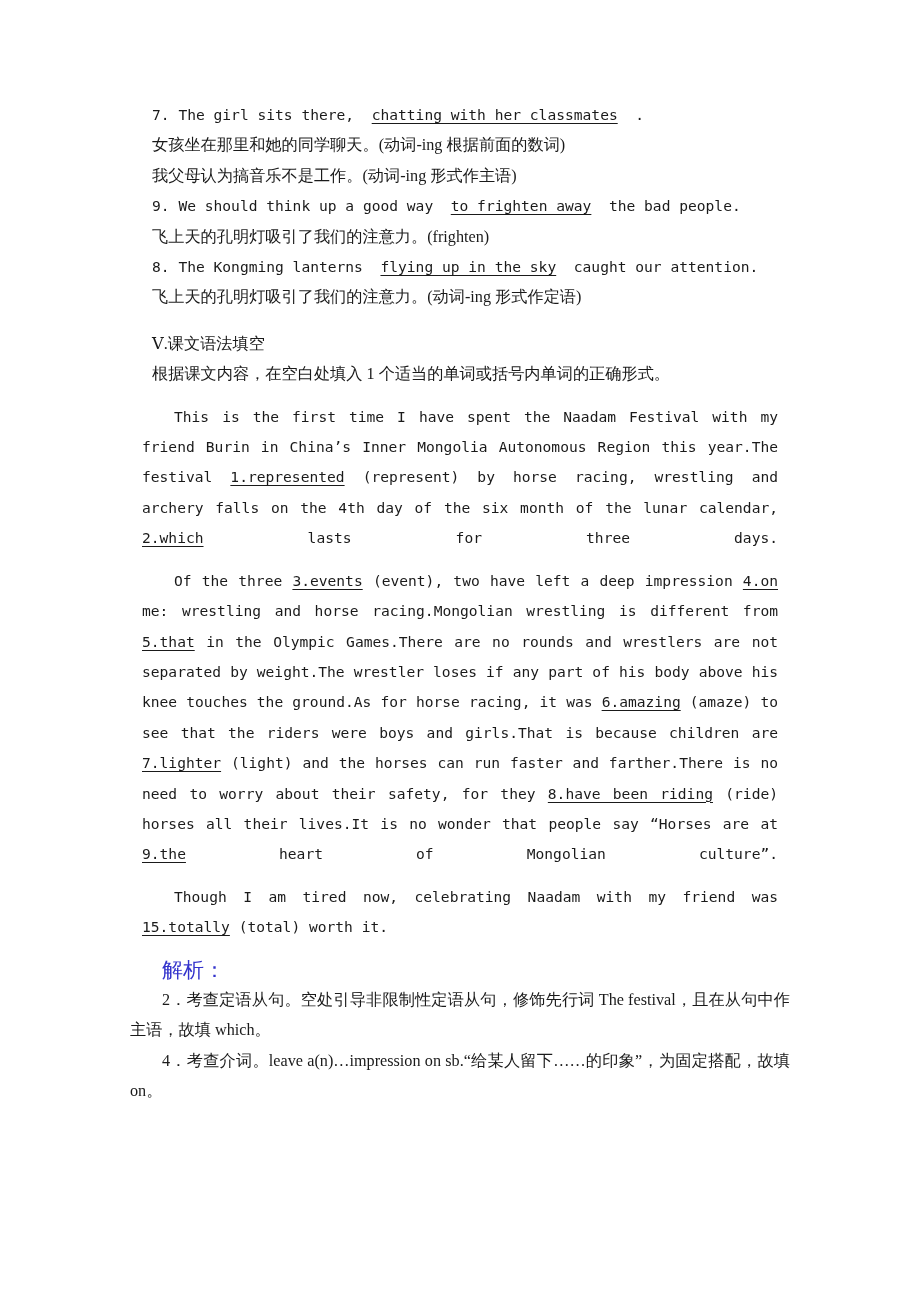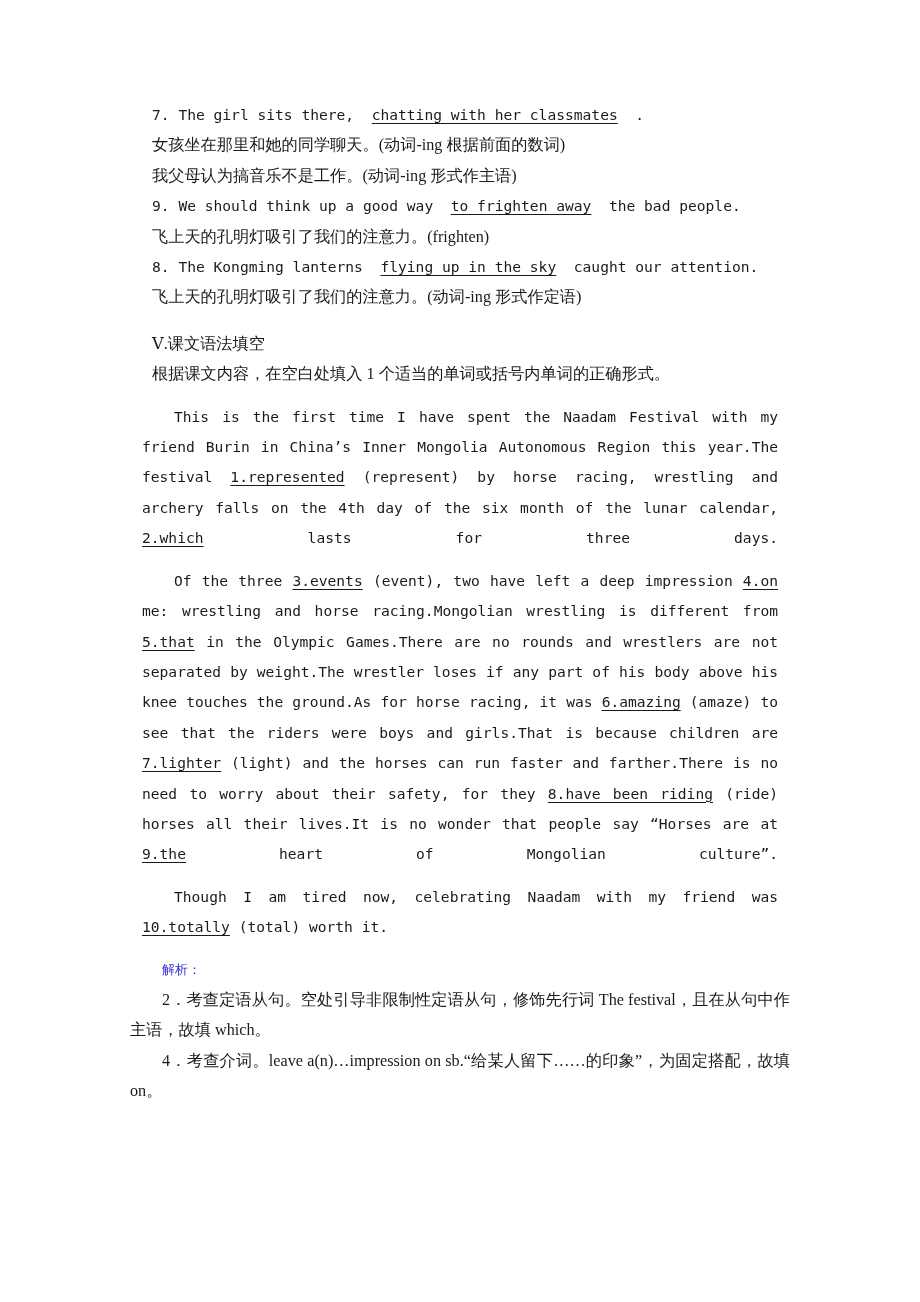--- a/index.html
+++ b/index.html
@@ -64,21 +64,21 @@
     font-size: 16.2px;
     line-height: 30.4px;
     text-align: justify;
     text-align-last: left;
     text-indent: 32px;
     margin: 0;
   }
   .analysis-head {
     color: #3333cc;
     font-family: "Liberation Serif", "DejaVu Serif", serif;
-    font-size: 13px;
+    font-size: 21px;
     line-height: 30.4px;
     padding-left: 32px;
   }
   .sec-title {
     font-family: "Liberation Serif", "DejaVu Serif", serif;
     font-size: 16.2px;
     line-height: 30.4px;
     padding-left: 22px;
     margin-top: 16px;
   }
@@ -110,20 +110,20 @@
 
   <div class="sec-title">
     <span class="roman">Ⅴ</span><span>.课文语法填空</span>
   </div>
   <div class="line cn indent">根据课文内容，在空白处填入 1 个适当的单词或括号内单词的正确形式。</div>
 
   <p class="para justify-all"><span>This is the first time I have spent the Naadam Festival with my friend Burin in China’s</span> <span>Inner Mongolia Autonomous Region this year.The festival</span> <span class="blank">1.represented</span> <span>(represent) by horse racing, wrestling and archery falls on the 4th day of the six month of the lunar calendar,</span> <span class="blank">2.which</span> <span>lasts for three days.</span></p>
 
   <p class="para justify-all"><span>Of the three</span> <span class="blank">3.events</span> <span>(event), two have left a deep impression</span> <span class="blank">4.on</span> <span>me: wrestling and horse racing.Mongolian wrestling is different from</span> <span class="blank">5.that</span> <span>in the Olympic Games.There are no rounds and wrestlers are not separated by weight.The wrestler loses if any part of his body above his knee touches the ground.As for horse racing, it was</span> <span class="blank">6.amazing</span> <span>(amaze) to see that the riders were boys and girls.That is because children are</span> <span class="blank">7.lighter</span> <span>(light) and the horses can run faster and farther.There is no need to worry about their safety, for they</span> <span class="blank">8.have been riding</span> <span>(ride) horses all their lives.It is no wonder that people say “Horses are at</span> <span class="blank">9.the</span> <span>heart of Mongolian culture”.</span></p>
 
-  <p class="para"><span>Though I am tired now, celebrating Naadam with my friend was</span> <span class="blank">10.totally</span> <span>(total) worth it.</span></p>
+  <p class="para"><span>Though I am tired now, celebrating Naadam with my friend was</span> <span class="blank">15.totally</span> <span>(total) worth it.</span></p>
 
   <div class="analysis-head">解析：</div>
 
   <p class="cnpara">2．考查定语从句。空处引导非限制性定语从句，修饰先行词 The festival，且在从句中作主语，故填 which。</p>
   <p class="cnpara">4．考查介词。leave a(n)…impression on sb.“给某人留下……的印象”，为固定搭配，故填 on。</p>
 
 </div>
 
 </body></html>

